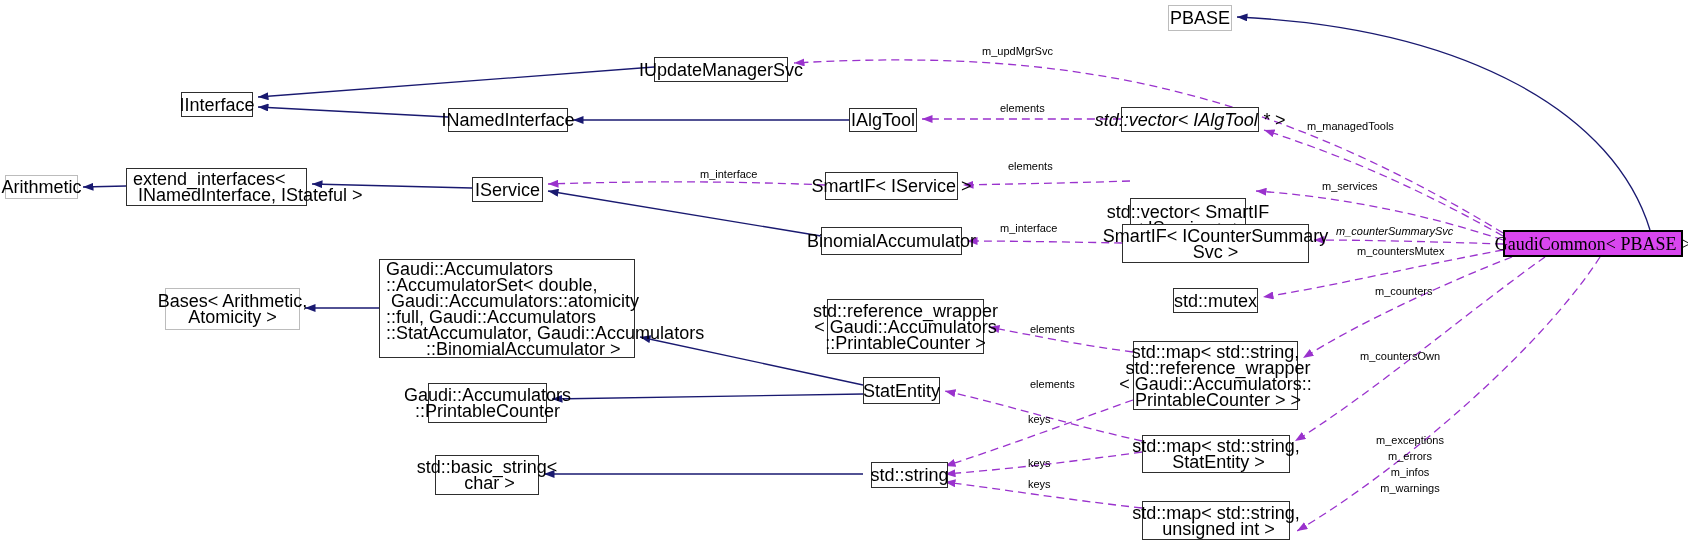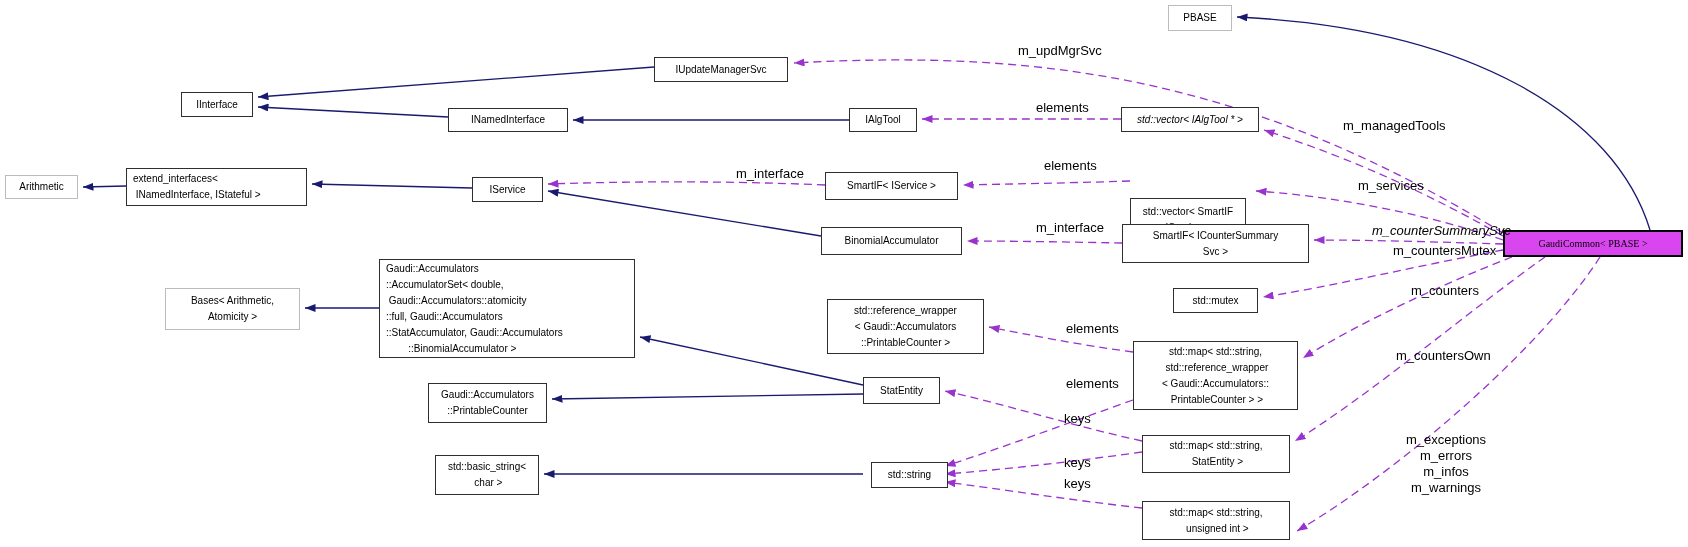--- a/index.html
+++ b/index.html
@@ -1,25 +1,25 @@
 <!DOCTYPE html>
 <html><head>
 <meta charset="utf-8">
 <style>
   html,body{margin:0;padding:0;background:#fff;}
   #canvas{position:relative;width:1688px;height:547px;background:#ffffff;overflow:hidden;
           font-family:"Liberation Sans",sans-serif;}
   #edges{position:absolute;left:0;top:0;width:1688px;height:547px;}
   .node{position:absolute;box-sizing:border-box;display:flex;align-items:center;justify-content:center;
         background:#ffffff;border:1px solid #2e2e2e;color:#000;
-        font-size:10px;line-height:16px;white-space:pre;text-align:center;z-index:2;}
+        font-size:18px;line-height:16px;white-space:pre;text-align:center;z-index:2;}
   .node.gray{border-color:#bcbcbc;}
   .node.focal{background:#d946ef;border:2px solid #000;font-family:Liberation Serif, serif;}
   .node.alignleft{justify-content:flex-start;text-align:left;padding-left:6px;}
-  .elabel{position:absolute;color:#000;font-size:13px;line-height:16px;white-space:pre;z-index:3;margin-left:36px;}
+  .elabel{position:absolute;color:#000;font-size:11px;line-height:16px;white-space:pre;z-index:3;}
   .center{text-align:center;}
 
   
   .n-pbase{left:1168px;top:5px;width:64px;height:26px;}
   .n-iupdatemanagersvc{left:654px;top:57px;width:134px;height:25px;}
   .n-iinterface{left:181px;top:92px;width:72px;height:25px;}
   .n-inamedinterface{left:448px;top:108px;width:120px;height:24px;}
   .n-ialgtool{left:849px;top:108px;width:68px;height:24px;}
   .n-vector-ialgtool{left:1121px;top:107px;width:138px;height:25px;font-style:italic;}
   .n-interfaces{left:5px;top:175px;width:73px;height:24px;}

